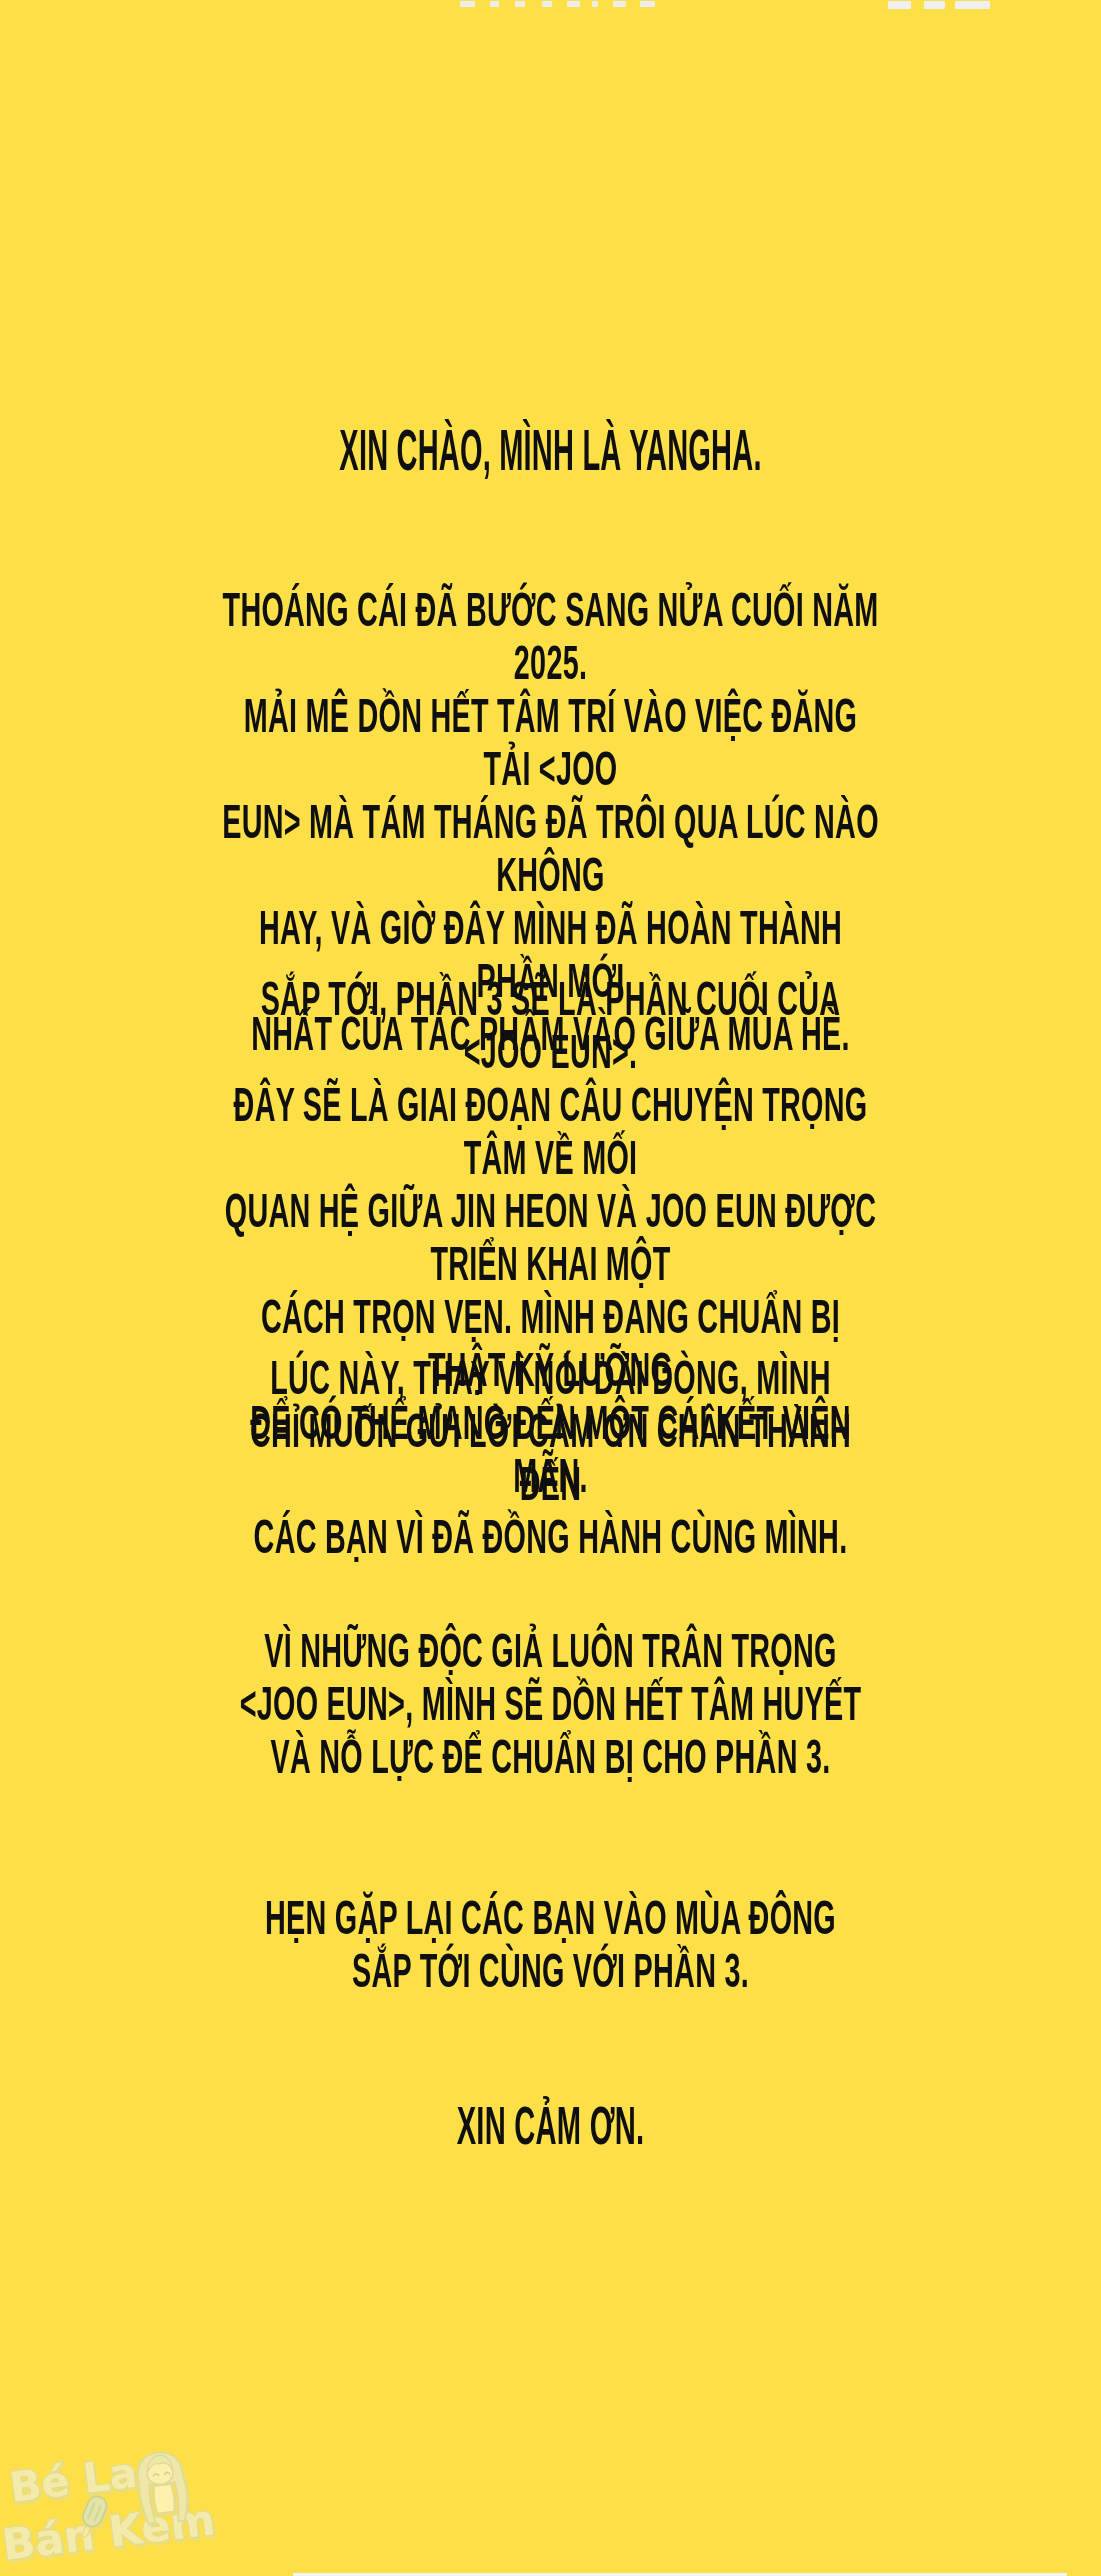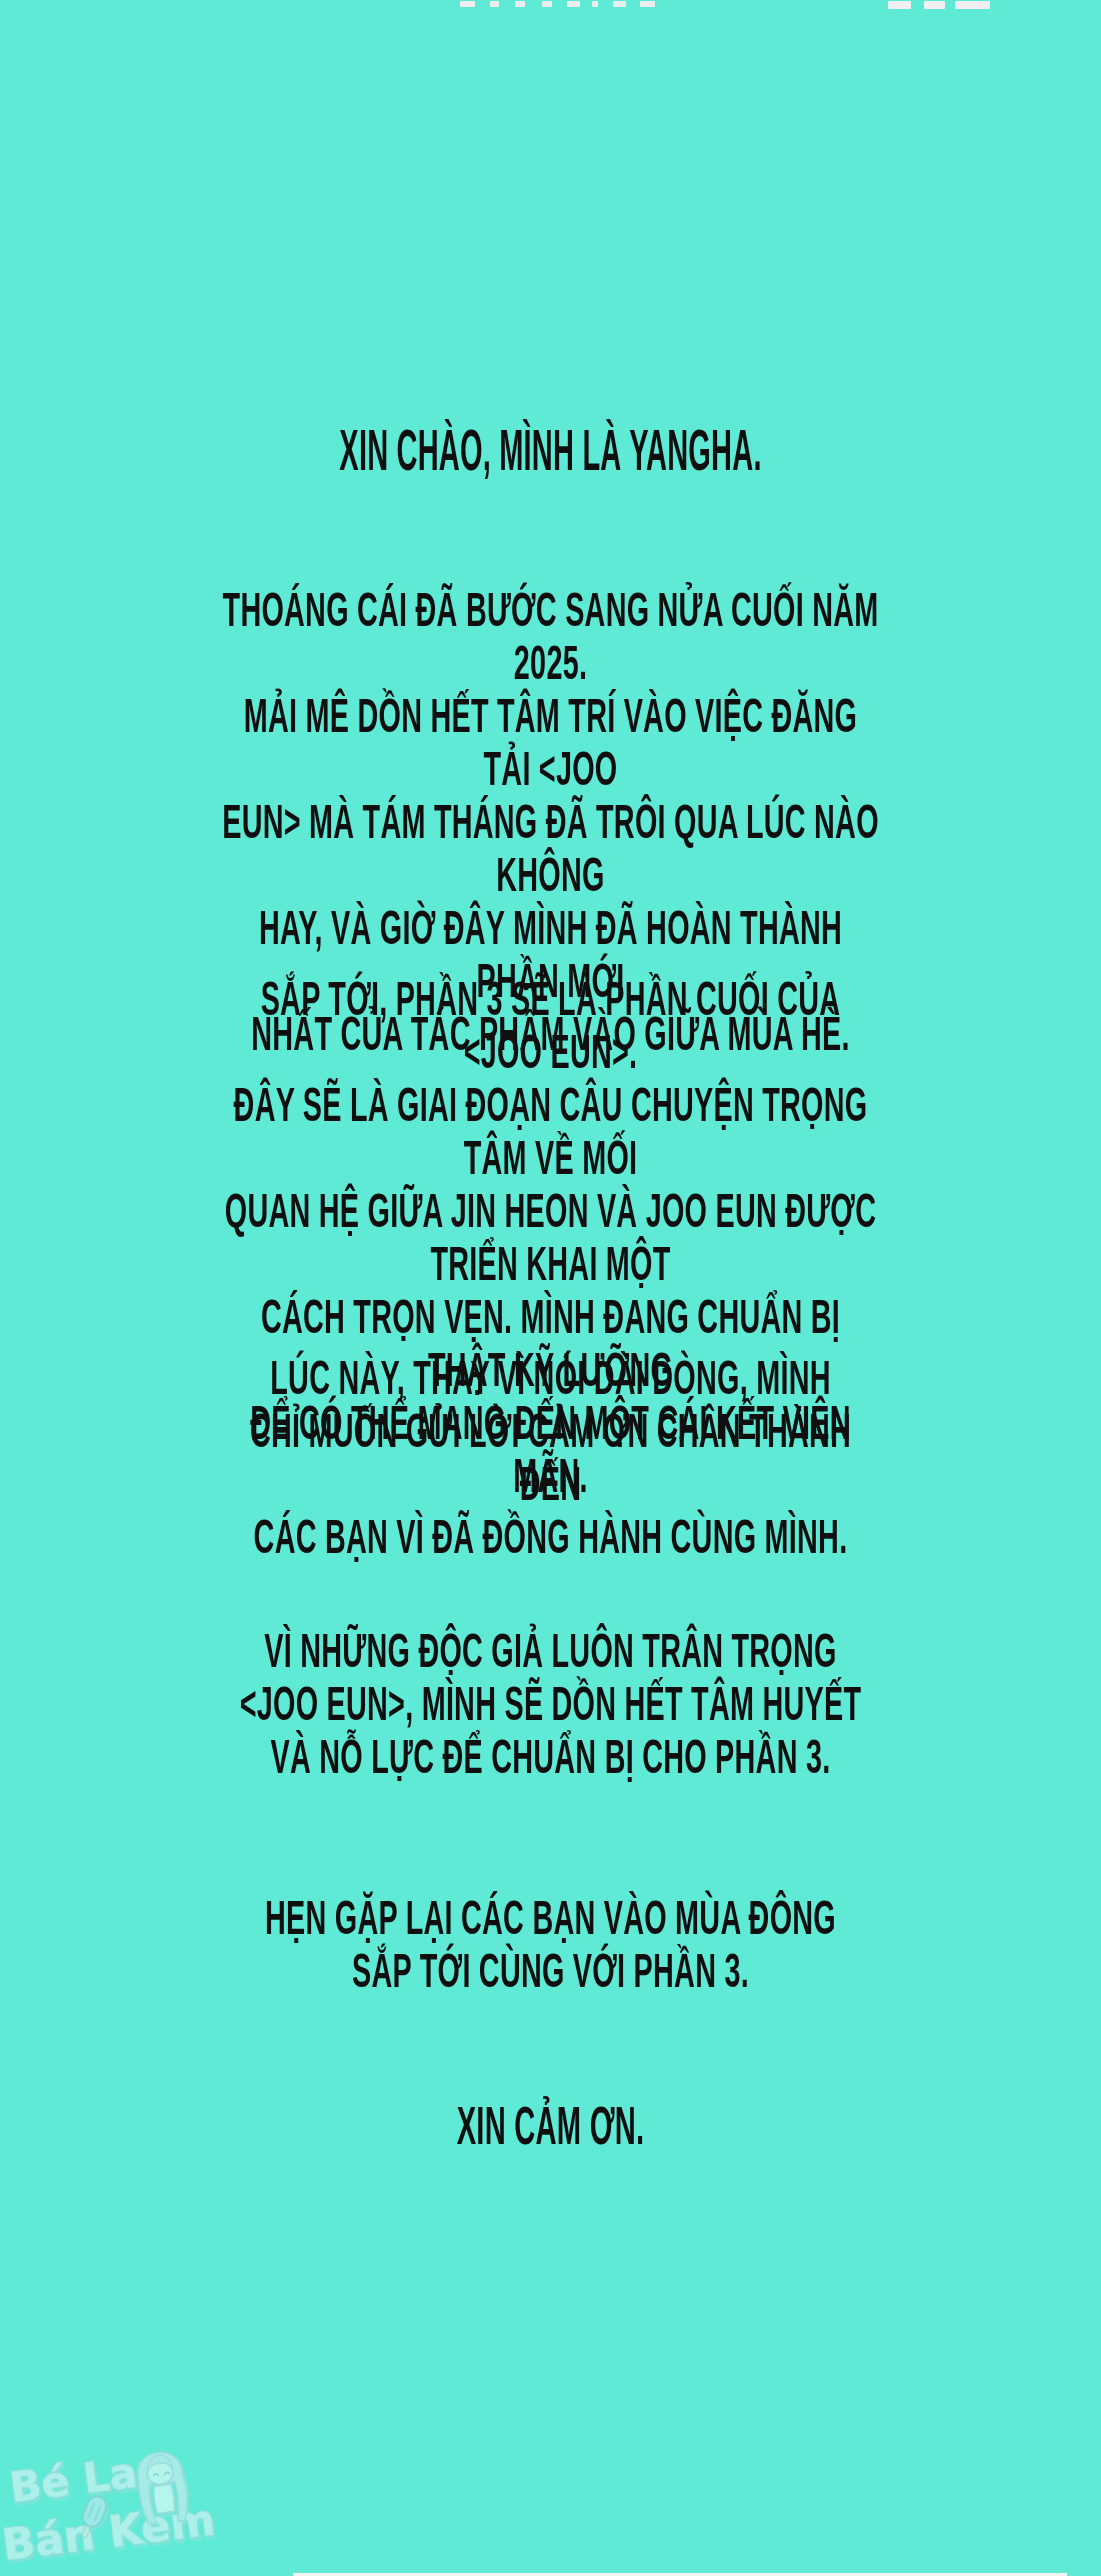--- a/index.html
+++ b/index.html
@@ -4,21 +4,21 @@
 <title>Author Note</title>
 <style>
   html, body {
     margin: 0; padding: 0;
     background: #ffffff;
   }
   .page {
     position: relative;
     width: 1101px;
     height: 2576px;
-    background: #5eead4;
+    background: #fde047;
     overflow: hidden;
     font-family: "Liberation Sans", sans-serif;
   }
   
   .txt {
     position: absolute;
     left: 0;
     width: 100%;
     text-align: center;
     color: #0f0f0f;

